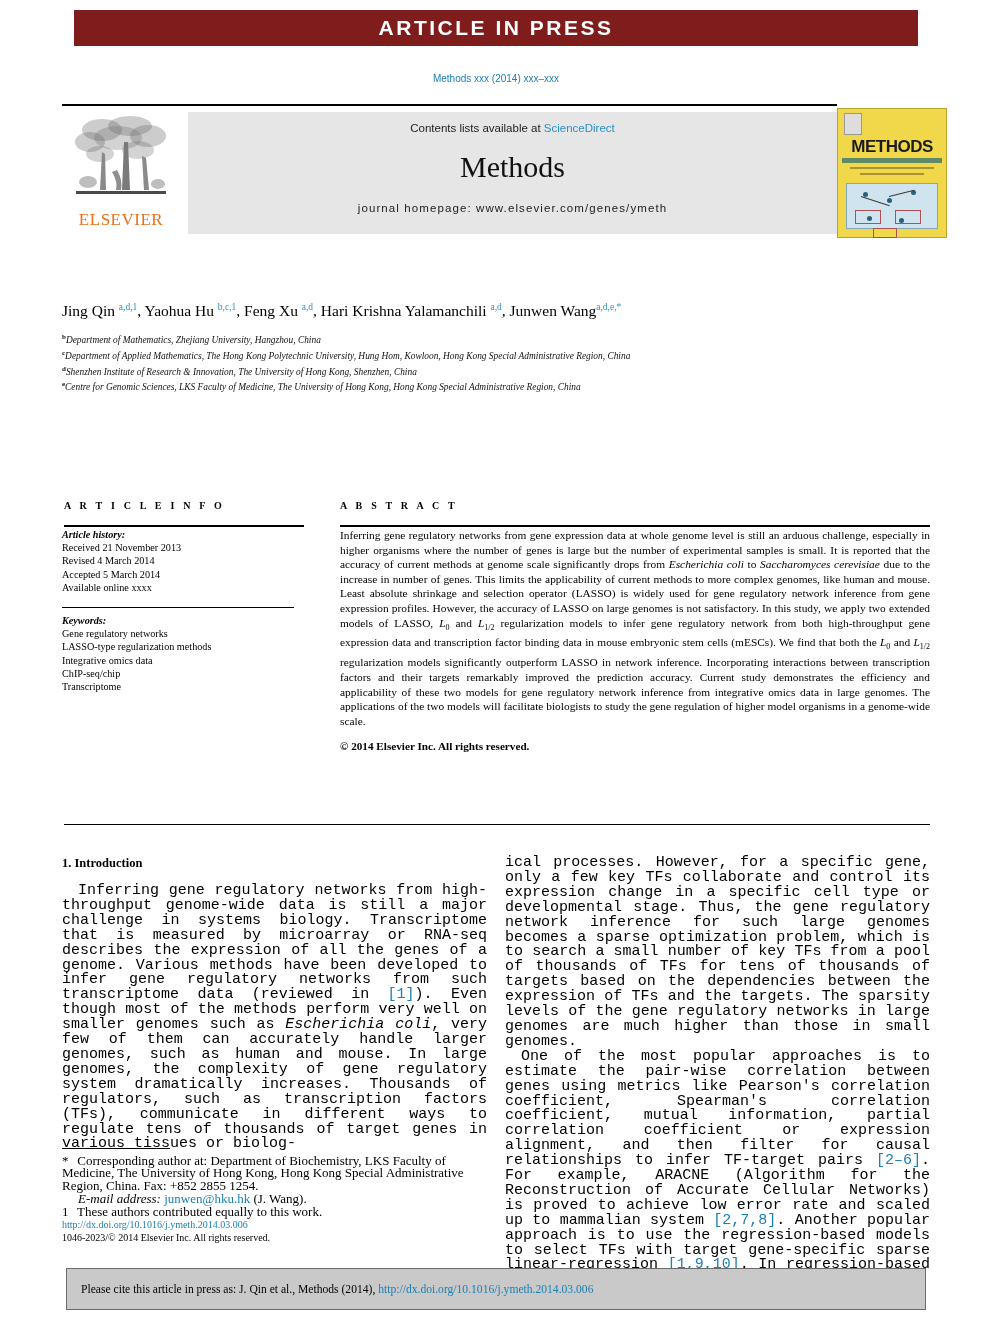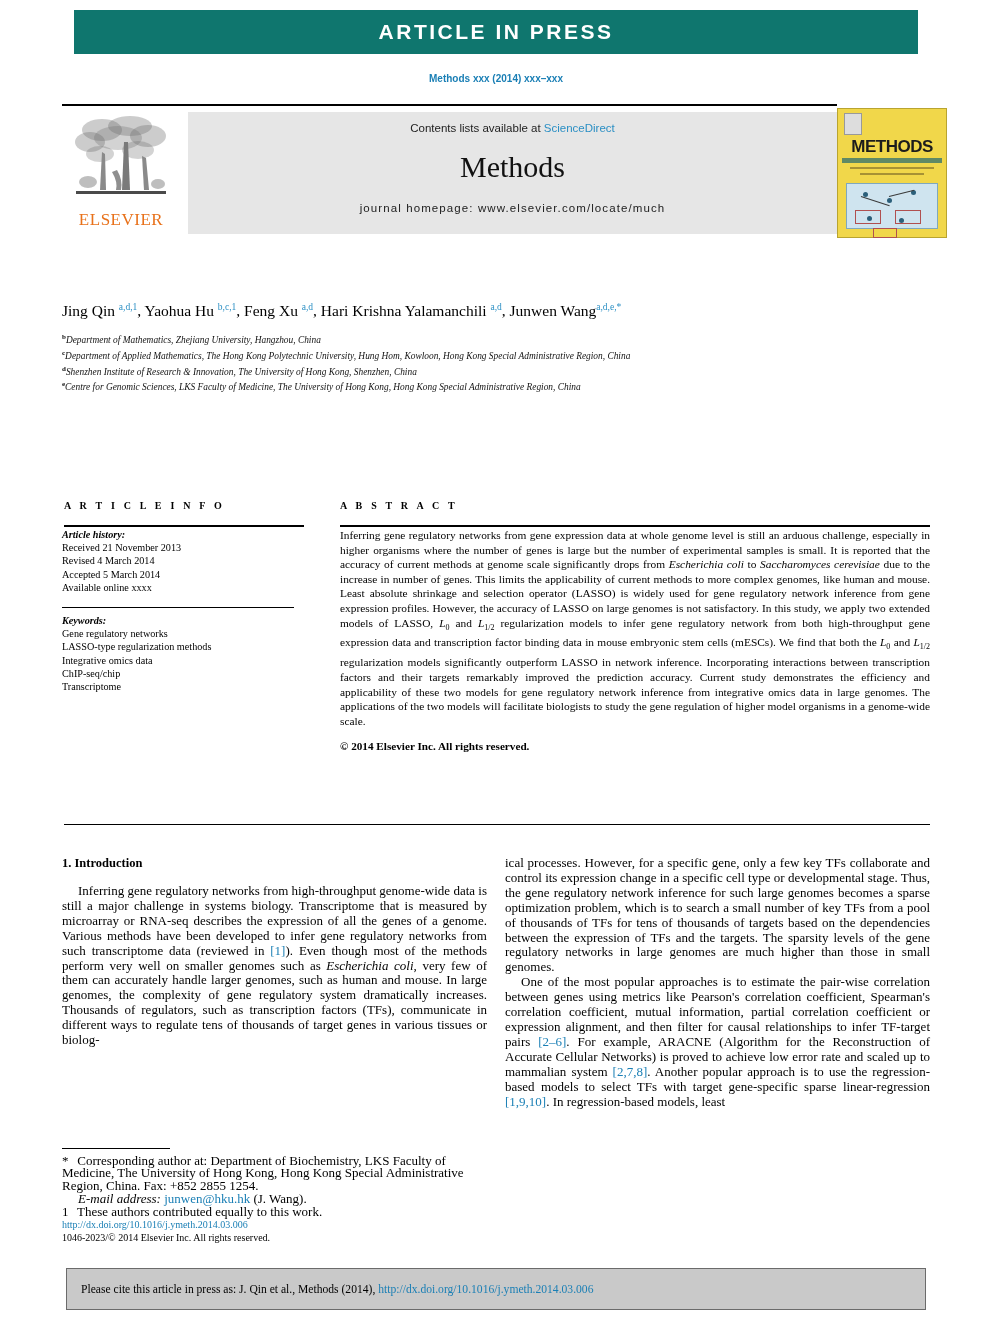--- a/index.html
+++ b/index.html
@@ -13,43 +13,43 @@
     position: relative;
     overflow: hidden;
   }
 
   
   .aip-banner {
     position: absolute;
     left: 74px;
     top: 10px;
     width: 844px;
-    height: 44px;
-    background: #0f766e;
+    height: 36px;
+    background: #7f1d1d;
     display: flex;
     align-items: center;
     justify-content: center;
   }
   .aip-banner span {
     font-family: "Liberation Sans", sans-serif;
     font-weight: bold;
     font-size: 21px;
     letter-spacing: 2.5px;
     color: #ffffff;
   }
 
   
   .runhead {
     position: absolute;
     left: 0; right: 0;
     top: 73px;
     text-align: center;
     font-family: "Liberation Sans", sans-serif;
     font-size: 10px;
-    font-weight: bold;
+    font-weight: normal;
     color: #1a7fb5;
   }
 
   
   .jheader {
     position: absolute;
     left: 62px;
     top: 104px;
     width: 868px;
     height: 134px;
@@ -226,22 +226,22 @@
   .sec-title {
     position: absolute;
     left: 62px; top: 856px;
     font-family: "Liberation Serif", serif;
     font-weight: bold;
     font-size: 12.5px;
   }
   .col {
     position: absolute;
     width: 425px;
-    font-family: Liberation Serif, serif;
-    font-size: 13px;
+    font-family: Liberation Mono, monospace;
+    font-size: 15px;
     line-height: 14.9px;
     text-align: justify;
   }
   .col.left { left: 62px; top: 884px; }
   .col.right { left: 505px; top: 856px; }
   .col p { margin: 0; text-indent: 16px; }
   .col p.cont { text-indent: 0; }
   .col i { font-style: italic; }
   a.ref, .ref { color: #1a7fb5; text-decoration: none; }
 
@@ -321,21 +321,21 @@
       </g>
     </svg>
     <div class="elsevier-word">ELSEVIER</div>
   </div>
 
   <div class="jcenter">
     <div class="contents">
       <span>Contents lists available at </span><a href="#">ScienceDirect</a>
     </div>
     <div class="jtitle">Methods</div>
-    <div class="jhome">journal homepage: www.elsevier.com/locate/much</div>
+    <div class="jhome">journal homepage: www.elsevier.com/genes/ymeth</div>
   </div>
 
   <div class="cover">
     <div class="cov-top"></div>
     <div class="cov-title">METHODS</div>
     <div class="cov-sub"></div>
     <div class="cov-line" style="top:58px"></div>
     <div class="cov-line" style="top:64px;left:22px;right:22px"></div>
     <div class="cov-img">
       <div class="box" style="left:8px;top:26px;width:26px;height:14px"></div>

